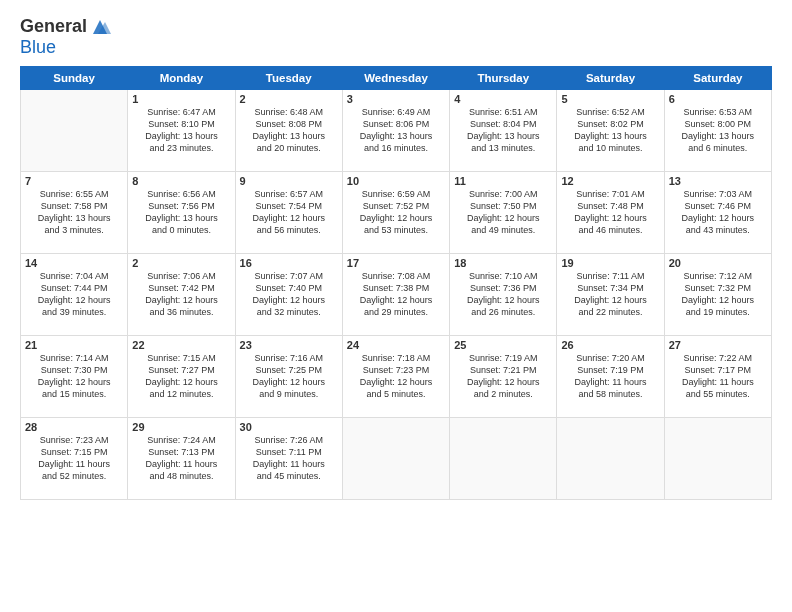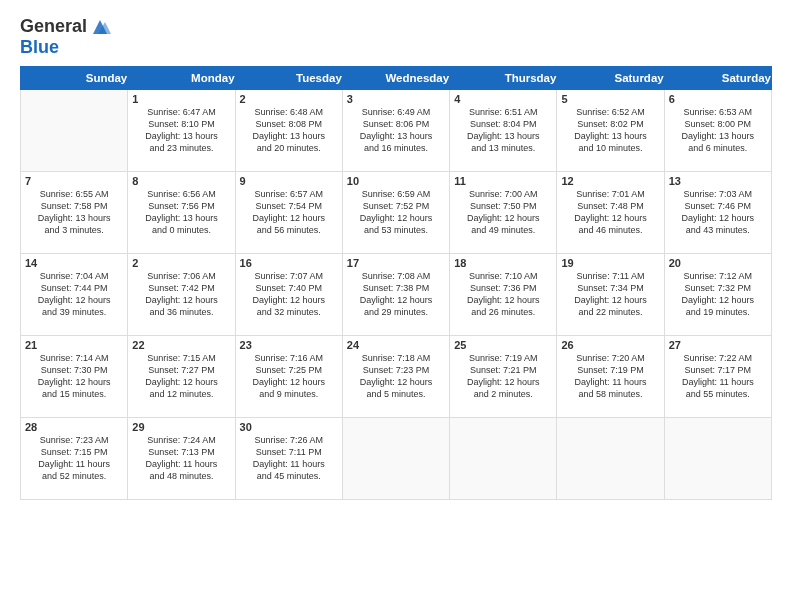--- a/index.html
+++ b/index.html
@@ -24,21 +24,21 @@
       margin-bottom: 8px;
     }
     .logo-text-general {
       font-size: 18px;
       font-weight: bold;
       color: #333;
       line-height: 1.1;
     }
     .logo-text-blue {
       font-size: 18px;
-      font-weight: bold;
+      font-weight: normal;
       color: #1a6bbf;
       line-height: 1.1;
     }
     .logo-icon {
       width: 22px;
       height: 22px;
       margin-left: 2px;
     }
     .title-section {
       text-align: right;
@@ -58,22 +58,22 @@
       border: 1px solid #ccc;
       border-collapse: collapse;
       width: 100%;
       table-layout: fixed;
     }
     .calendar th {
       background-color: #1a6bbf;
       color: #fff;
       font-size: 11.5px;
       font-weight: bold;
-      padding: 5px 0;
-      text-align: right;
+      padding: 5px 16px;
+      text-align: center;
       border: 1px solid #1a6bbf;
     }
     .calendar td {
       vertical-align: top;
       border: 1px solid #ddd;
       padding: 3px 4px;
       font-size: 9.5px;
       color: #333;
       height: 82px;
     }

